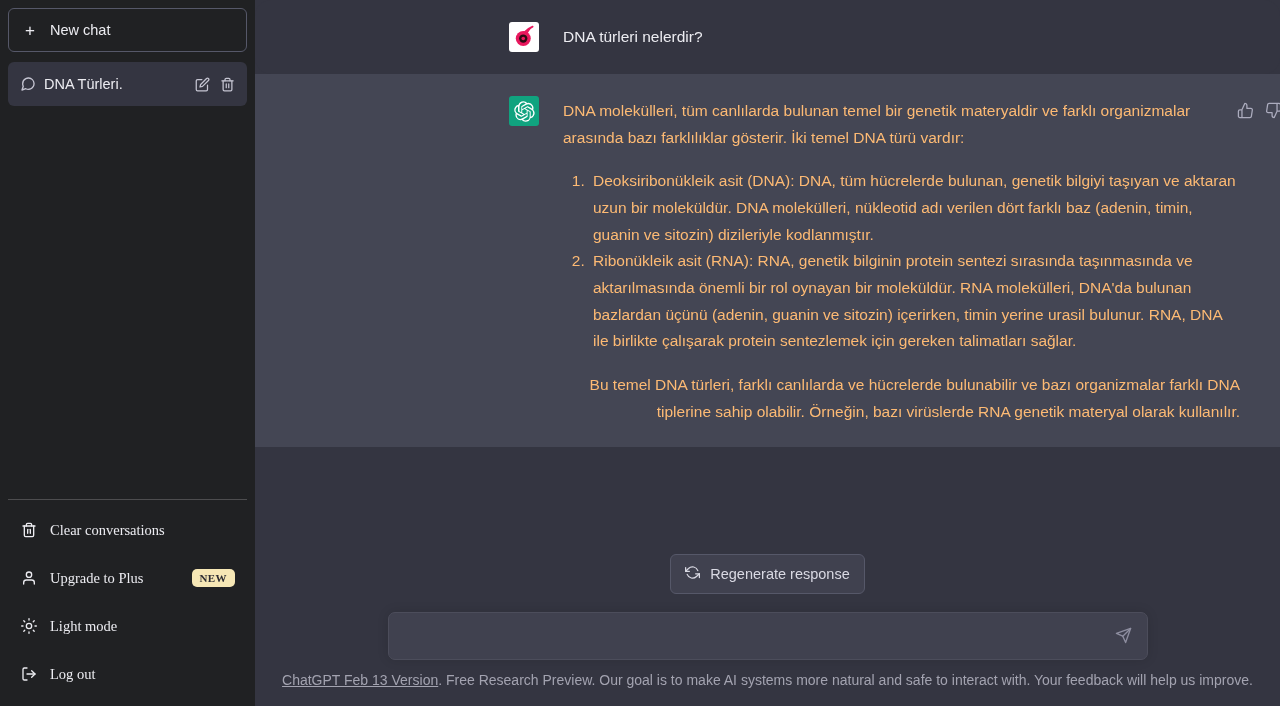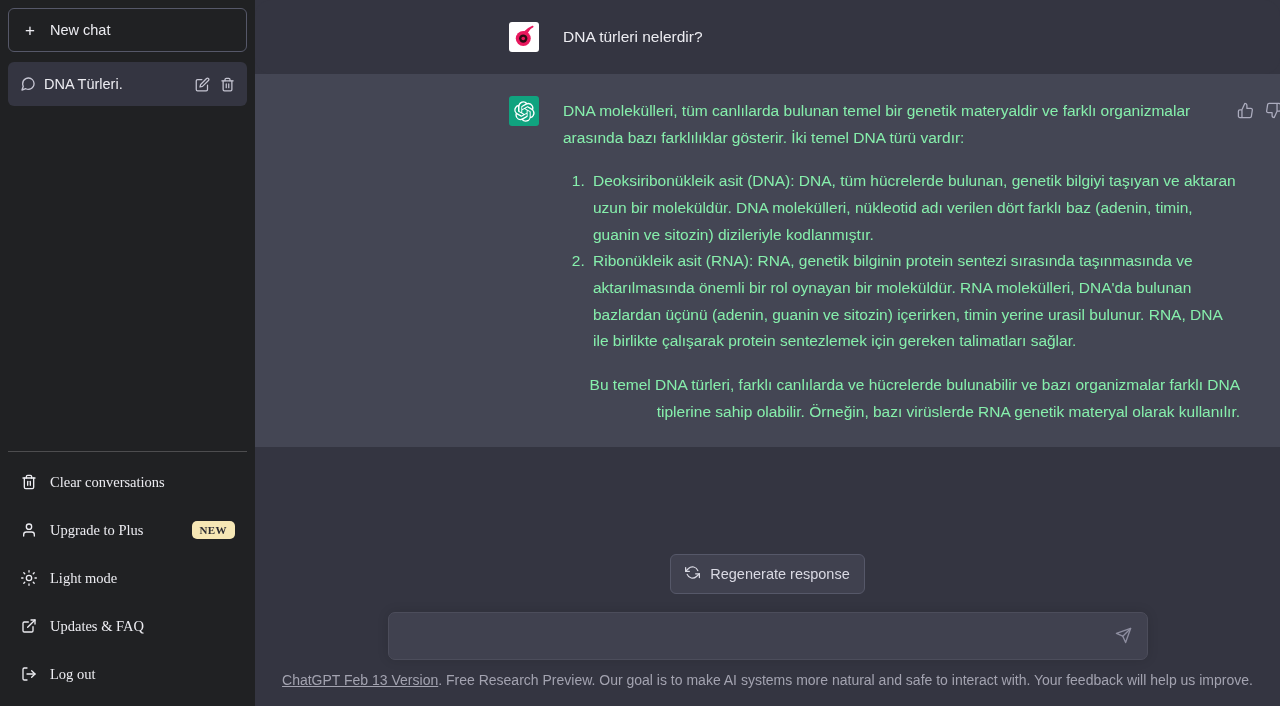--- a/index.html
+++ b/index.html
@@ -88,21 +88,21 @@
     padding-left: 254px;
     padding-right: 40px;
     display: flex;
     gap: 24px;
     position: relative;
   }
   .avatar { width: 30px; height: 30px; border-radius: 3px; flex: 0 0 30px; overflow: hidden; }
   .avatar-user { background: #ffffff; display: flex; align-items: center; justify-content: center; }
   .avatar-bot { background: #10a37f; display: flex; align-items: center; justify-content: center; }
 
-  .msg-body { flex: 1 1 auto; color: #86efac; font-size: 15.5px; line-height: 1.72; padding-top: 2px; }
+  .msg-body { flex: 1 1 auto; color: #fdba74; font-size: 15.5px; line-height: 1.72; padding-top: 2px; }
   .msg-user .msg-body { color: #ececf1; }
   .msg-body p { margin-bottom: 17px; }
   .msg-body p:last-child { margin-bottom: 0; text-align: right; }
   .msg-body ol { margin: 0 0 17px 0; padding-left: 26px; }
   .msg-body ol li { margin-bottom: 0px; padding-left: 4px; }
 
   .feedback {
     position: absolute; top: 4px; right: -4px;
     display: flex; gap: 7px;
     color: #acacbe;
@@ -235,30 +235,20 @@
             <line x1="18.4" y1="18.4" x2="19.8" y2="19.8"></line>
             <line x1="1" y1="12" x2="3" y2="12"></line>
             <line x1="21" y1="12" x2="23" y2="12"></line>
             <line x1="4.2" y1="19.8" x2="5.6" y2="18.4"></line>
             <line x1="18.4" y1="5.6" x2="19.8" y2="4.2"></line>
           </svg>
         </span>
         <span class="sb-label">Light mode</span>
       </div>
 
-      <div class="sb-item">
-        <span class="sb-icon">
-          <svg width="16" height="16" viewBox="0 0 24 24" fill="none" stroke="#ececf1" stroke-width="2" stroke-linecap="round" stroke-linejoin="round">
-            <path d="M18 13v6a2 2 0 0 1-2 2H5a2 2 0 0 1-2-2V8a2 2 0 0 1 2-2h6"></path>
-            <polyline points="15 3 21 3 21 9"></polyline>
-            <line x1="10" y1="14" x2="21" y2="3"></line>
-          </svg>
-        </span>
-        <span class="sb-label">Updates &amp; FAQ</span>
-      </div>
 
       <div class="sb-item">
         <span class="sb-icon">
           <svg width="16" height="16" viewBox="0 0 24 24" fill="none" stroke="#ececf1" stroke-width="2" stroke-linecap="round" stroke-linejoin="round">
             <path d="M9 21H5a2 2 0 0 1-2-2V5a2 2 0 0 1 2-2h4"></path>
             <polyline points="16 17 21 12 16 7"></polyline>
             <line x1="21" y1="12" x2="9" y2="12"></line>
           </svg>
         </span>
         <span class="sb-label">Log out</span>

